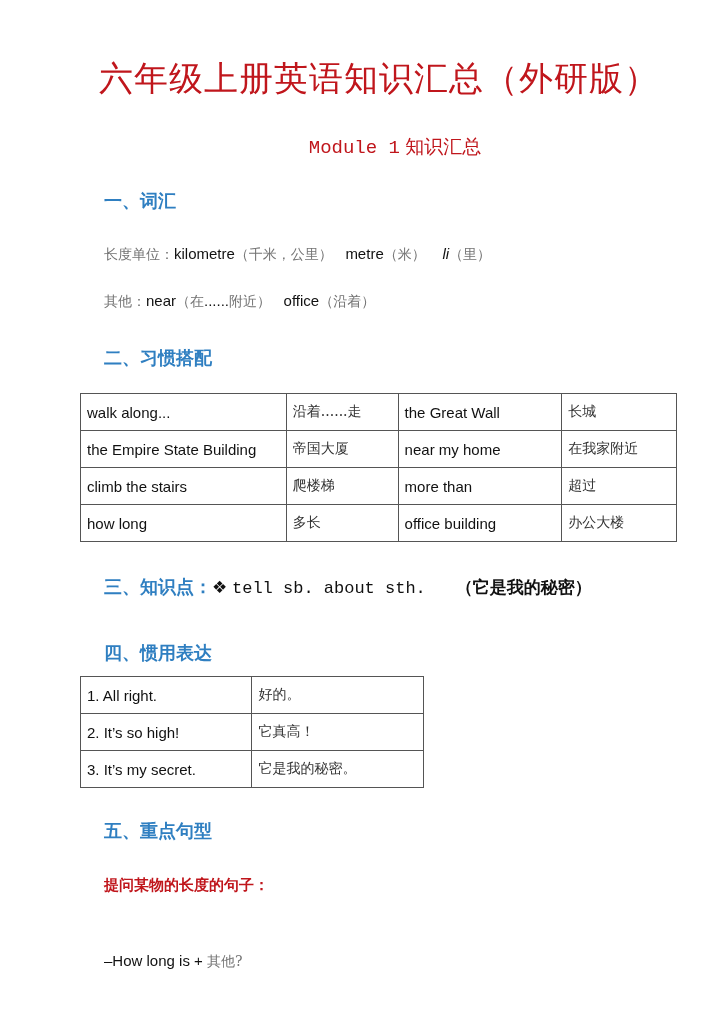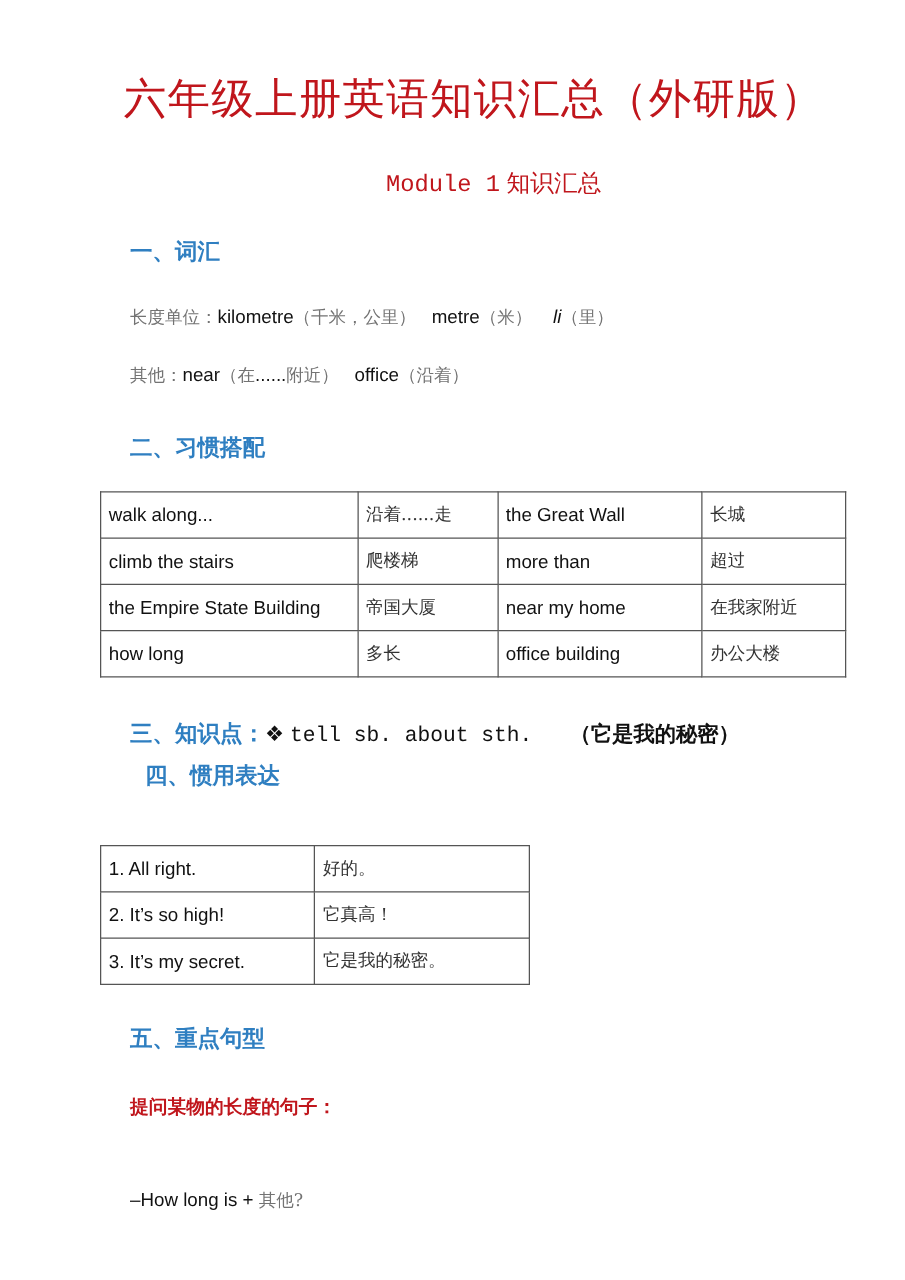--- a/index.html
+++ b/index.html
@@ -60,46 +60,46 @@
       <col style="width:115px">
     </colgroup>
   <tbody>
       <tr>
     <td>walk along...</td>
     <td class="cn">沿着......走</td>
     <td>the Great Wall</td>
     <td class="cn">长城</td>
   </tr>
   <tr>
+    <td>the Empire State Building</td>
+    <td class="cn">帝国大厦</td>
+    <td>near my home</td>
+    <td class="cn">在我家附近</td>
+  </tr>
+  <tr>
     <td>climb the stairs</td>
     <td class="cn">爬楼梯</td>
     <td>more than</td>
     <td class="cn">超过</td>
-  </tr>
-  <tr>
-    <td>the Empire State Building</td>
-    <td class="cn">帝国大厦</td>
-    <td>near my home</td>
-    <td class="cn">在我家附近</td>
   </tr>
   <tr>
     <td>how long</td>
     <td class="cn">多长</td>
     <td>office building</td>
     <td class="cn">办公大楼</td>
   </tr>
 </tbody>
   </table>
 
 <div class="abs knowledge">
   <span class="h">三、知识点：</span><span>❖</span>
   <span class="mono">tell sb. about sth.</span><span class="cn">（它是我的秘密）</span>
 </div>
 
-<div class="abs heading" style="top:608px;margin-left:12px;">四、惯用表达</div>
+<div class="abs heading" style="top:641px;">四、惯用表达</div>
 
 <table class="grid" style="left:80px; top:676px; width:344px;">
   <colgroup>
       <col style="width:180px">
       <col style="width:182px">
     </colgroup>
   <tbody>
       <tr>
     <td>1. All right.</td>
     <td class="cn">好的。</td>

